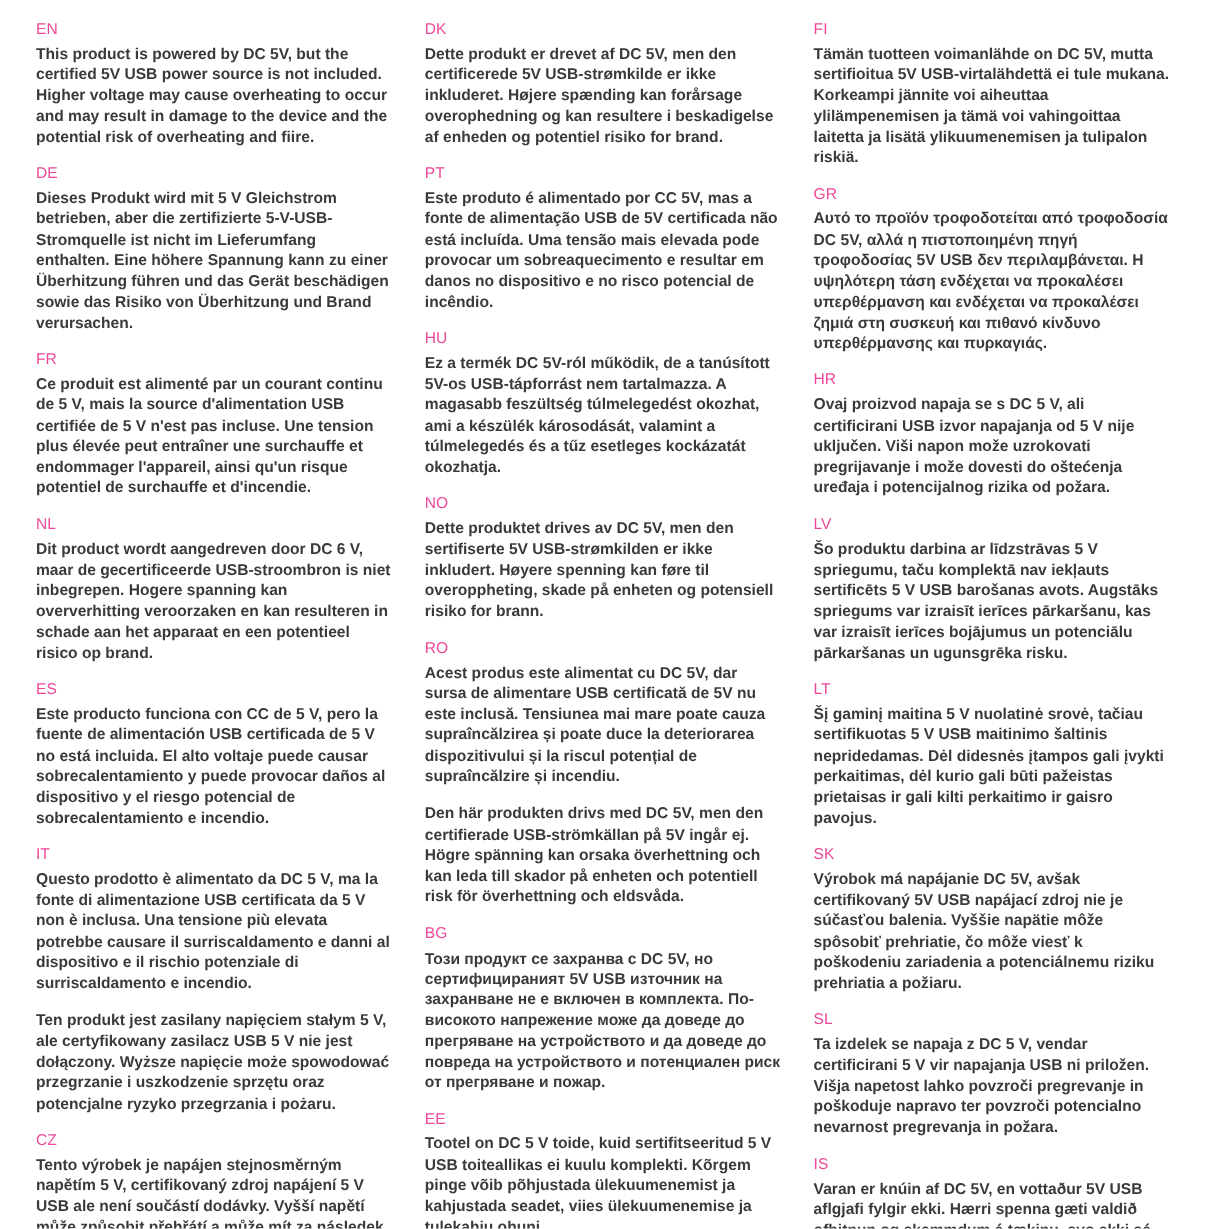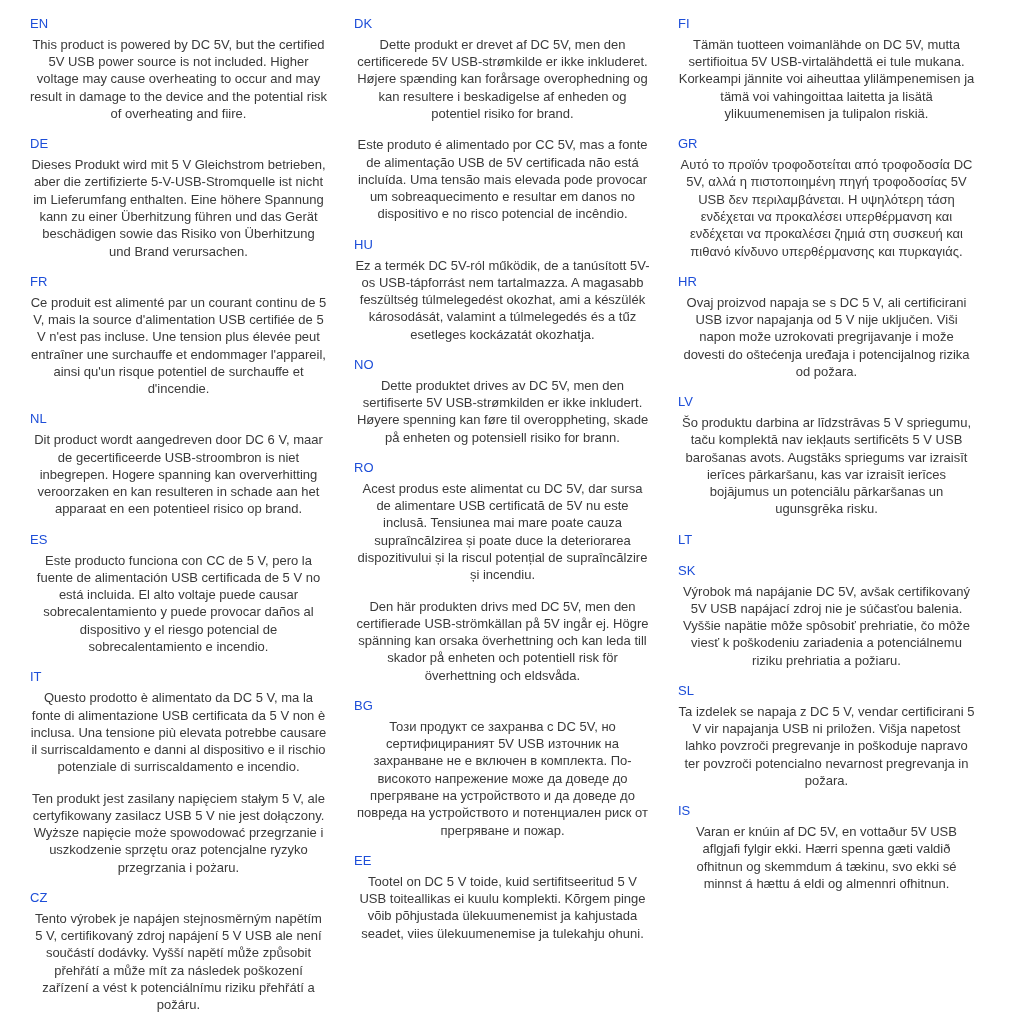--- a/index.html
+++ b/index.html
@@ -21,31 +21,31 @@
   .col {
     width: 297px;
     flex: 0 0 297px;
   }
   .lang-section {
     margin: 0 0 14px 0;
   }
   .lang-code {
     font-size: 13px;
     font-weight: 400;
-    color: #1d4ed8;
+    color: #ec4899;
     margin: 0 0 3px 0;
     line-height: 1.3;
   }
   .lang-text {
     font-size: 13px;
-    font-weight: 400;
+    font-weight: 700;
     color: #3a3a3a;
     margin: 0;
     line-height: 1.33;
-    text-align: center;
+    text-align: left;
     hyphens: auto;
     -webkit-hyphens: auto;
     word-wrap: break-word;
   }
 </style>
 </head>
 <body>
 
 <div class="page">
 
@@ -82,20 +82,21 @@
       <p class="lang-text">Tento výrobek je napájen stejnosměrným napětím 5 V, certifikovaný zdroj napájení 5 V USB ale není součástí dodávky. Vyšší napětí může způsobit přehřátí a může mít za následek poškození zařízení a vést k potenciálnímu riziku přehřátí a požáru.</p>
     </section>
   </div>
 
   <div class="col">
     <section class="lang-section">
       <h2 class="lang-code">DK</h2>
       <p class="lang-text">Dette produkt er drevet af DC 5V, men den certificerede 5V USB-strømkilde er ikke inkluderet. Højere spænding kan forårsage overophedning og kan resultere i beskadigelse af enheden og potentiel risiko for brand.</p>
     </section>
     <section class="lang-section">
+      <h2 class="lang-code">PT</h2>
       <p class="lang-text">Este produto é alimentado por CC 5V, mas a fonte de alimentação USB de 5V certificada não está incluída. Uma tensão mais elevada pode provocar um sobreaquecimento e resultar em danos no dispositivo e no risco potencial de incêndio.</p>
     </section>
     <section class="lang-section">
       <h2 class="lang-code">HU</h2>
       <p class="lang-text">Ez a termék DC 5V-ról működik, de a tanúsított 5V-os USB-tápforrást nem tartalmazza. A magasabb feszültség túlmelegedést okozhat, ami a készülék károsodását, valamint a túlmelegedés és a tűz esetleges kockázatát okozhatja.</p>
     </section>
     <section class="lang-section">
       <h2 class="lang-code">NO</h2>
       <p class="lang-text">Dette produktet drives av DC 5V, men den sertifiserte 5V USB-strømkilden er ikke inkludert. Høyere spenning kan føre til overoppheting, skade på enheten og potensiell risiko for brann.</p>
     </section>
@@ -128,20 +129,21 @@
     <section class="lang-section">
       <h2 class="lang-code">HR</h2>
       <p class="lang-text">Ovaj proizvod napaja se s DC 5 V, ali certificirani USB izvor napajanja od 5 V nije uključen. Viši napon može uzrokovati pregrijavanje i može dovesti do oštećenja uređaja i potencijalnog rizika od požara.</p>
     </section>
     <section class="lang-section">
       <h2 class="lang-code">LV</h2>
       <p class="lang-text">Šo produktu darbina ar līdzstrāvas 5 V spriegumu, taču komplektā nav iekļauts sertificēts 5 V USB barošanas avots. Augstāks spriegums var izraisīt ierīces pārkaršanu, kas var izraisīt ierīces bojājumus un potenciālu pārkaršanas un ugunsgrēka risku.</p>
     </section>
     <section class="lang-section">
       <h2 class="lang-code">LT</h2>
+      <p class="lang-text">Šį gaminį maitina 5 V nuolatinė srovė, tačiau sertifikuotas 5 V USB maitinimo šaltinis nepridedamas. Dėl didesnės įtampos gali įvykti perkaitimas, dėl kurio gali būti pažeistas prietaisas ir gali kilti perkaitimo ir gaisro pavojus.</p>
     </section>
     <section class="lang-section">
       <h2 class="lang-code">SK</h2>
       <p class="lang-text">Výrobok má napájanie DC 5V, avšak certifikovaný 5V USB napájací zdroj nie je súčasťou balenia. Vyššie napätie môže spôsobiť prehriatie, čo môže viesť k poškodeniu zariadenia a potenciálnemu riziku prehriatia a požiaru.</p>
     </section>
     <section class="lang-section">
       <h2 class="lang-code">SL</h2>
       <p class="lang-text">Ta izdelek se napaja z DC 5 V, vendar certificirani 5 V vir napajanja USB ni priložen. Višja napetost lahko povzroči pregrevanje in poškoduje napravo ter povzroči potencialno nevarnost pregrevanja in požara.</p>
     </section>
     <section class="lang-section">

